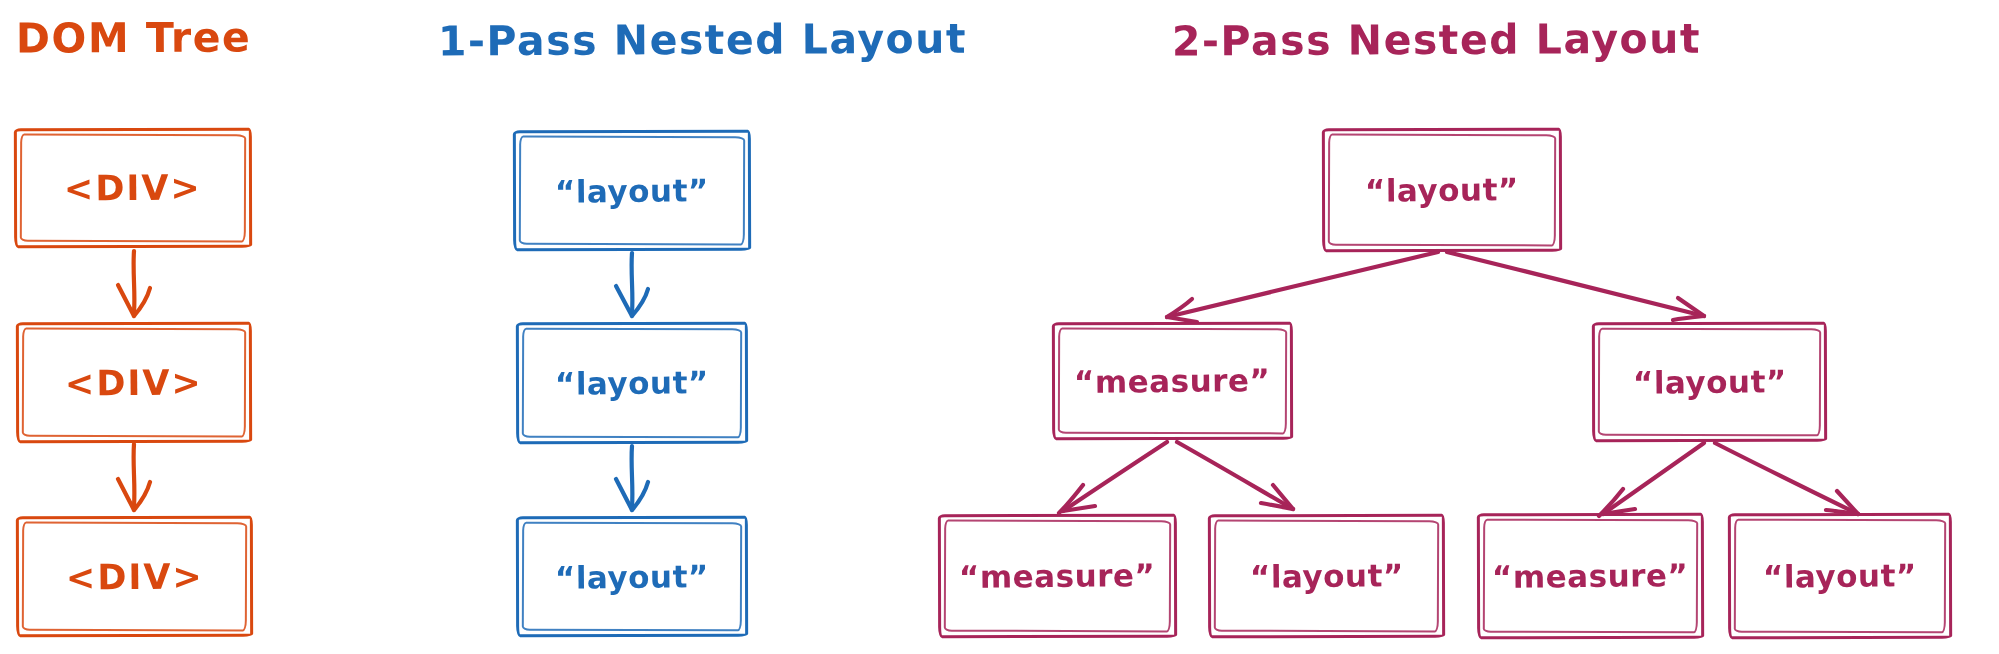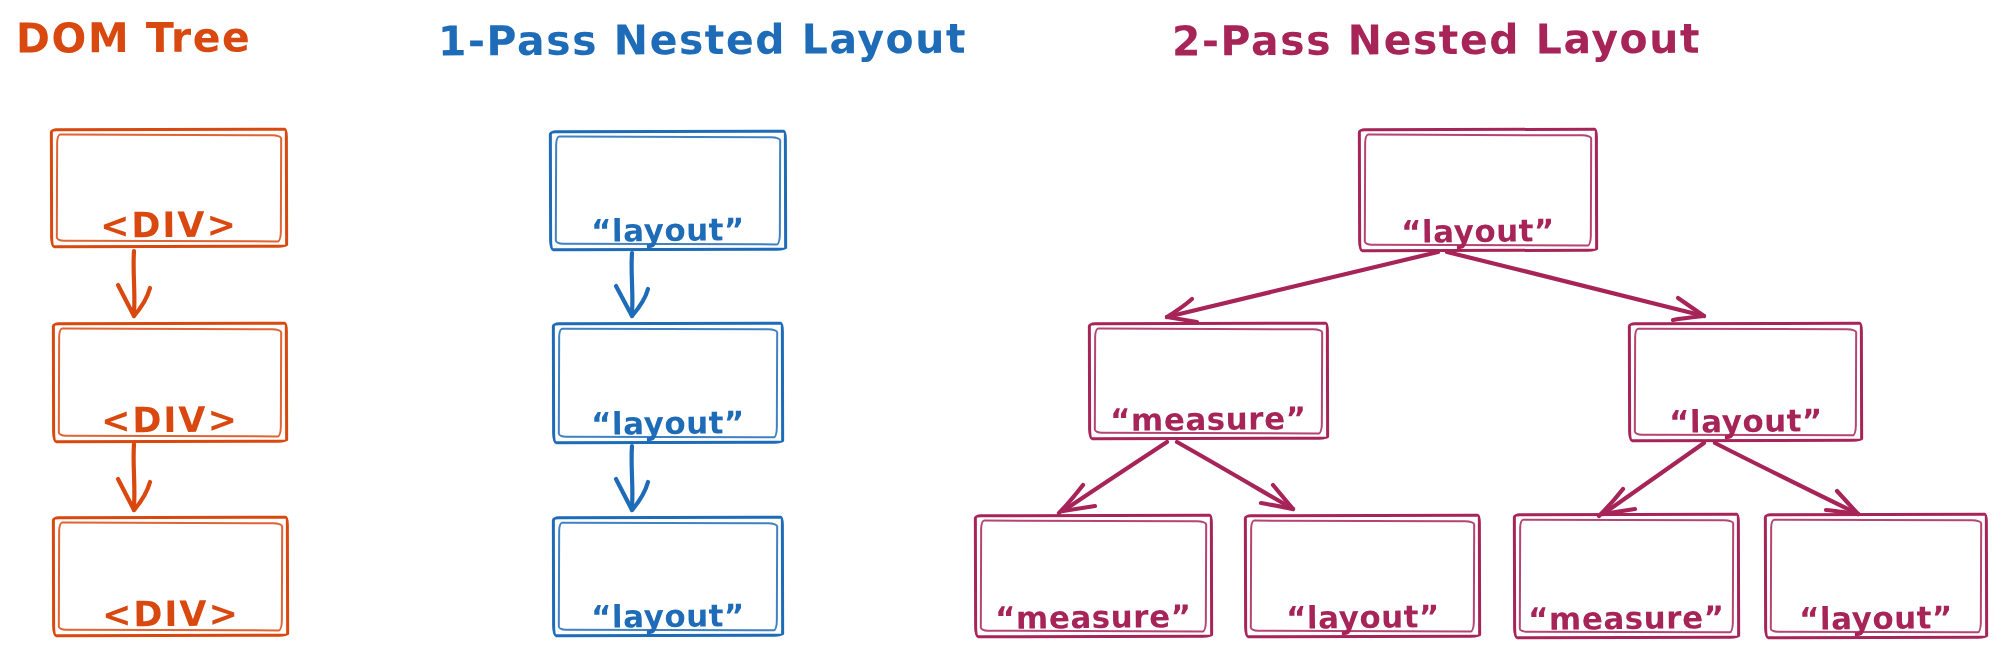--- a/index.html
+++ b/index.html
@@ -25,28 +25,27 @@
     letter-spacing: 1.5px;
     white-space: nowrap;
     transform: rotate(-0.3deg);
   }
 
   .box {
     position: absolute;
     border: 3.6px solid currentColor;
     border-radius: 7px 3px 10px 4px / 4px 9px 3px 11px;
     display: flex;
-    align-items: flex-end;
+    align-items: center;
     justify-content: center;
     box-sizing: border-box;
     font-weight: 700;
     font-size: 31px;
     letter-spacing: 0.5px;
     transform: rotate(-0.15deg);
-    margin-left: 36px;
   }
   
   .box::before {
     content: "";
     position: absolute;
     inset: 3px;
     border: 2px solid currentColor;
     border-radius: 4px 10px 4px 8px / 9px 4px 11px 4px;
     opacity: 0.85;
     transform: rotate(0.35deg);

